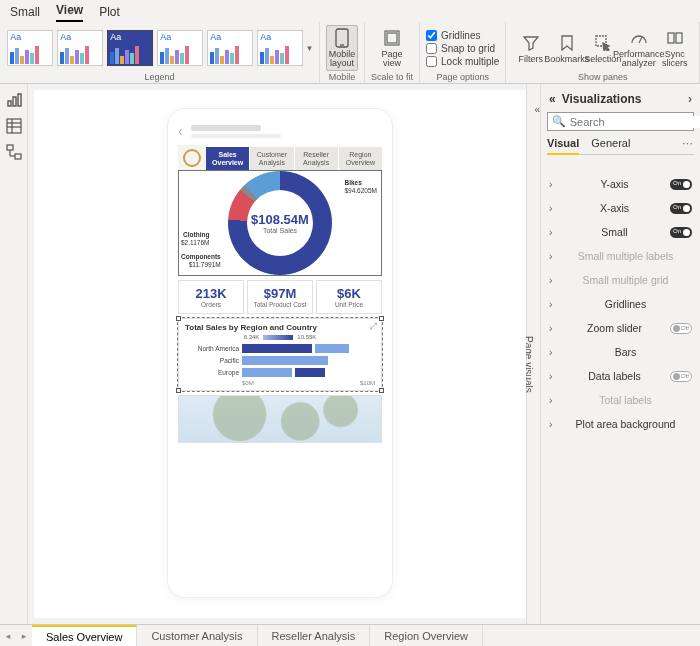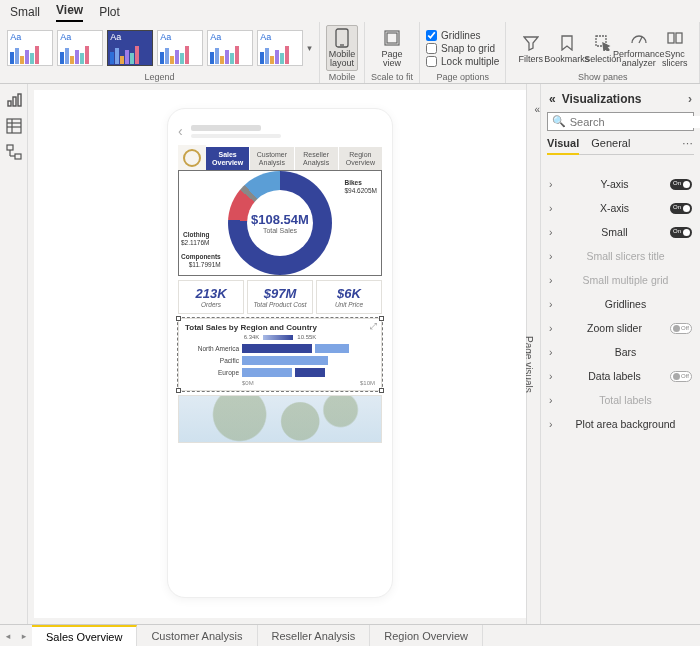--- a/index.html
+++ b/index.html
@@ -53,21 +53,21 @@
   .donut-card { border:1px solid #737373; margin-top:0; padding:0; position:relative; }
   .donut-wrap { display:flex; justify-content:center; }
   .donut { width:104px; height:104px; border-radius:50%;
     background: conic-gradient(#34449a 0 76%, #d94f5b 76% 86%, #888 86% 88%, #5b9ed6 88% 100%);
     display:flex; align-items:center; justify-content:center; }
   .donut-hole { width:66px; height:66px; background:#fff; border-radius:50%; display:flex; flex-direction:column; align-items:center; justify-content:center; }
   .donut-hole .v { font-size:13px; font-weight:700; color:#34449a; }
   .donut-hole .l { font-size:7px; color:#666; }
   .dlabel { position:absolute; font-size:6.5px; color:#333; line-height:1.1; }
   .dlabel b { font-weight:700; display:block; }
-  .stats { display:flex; gap:3px; margin-top:4px;font-style:italic; }
+  .stats { display:flex; gap:3px; margin-top:4px; }
   .stat { flex:1; border:1px solid #e2e0db; text-align:center; padding:5px 0; }
   .stat .v { font-size:13px; color:#34449a; font-weight:700; }
   .stat .l { font-size:6.5px; color:#666; }
   .barchart { border:1px solid #e2e0db; margin-top:4px; padding:4px 6px; position:relative; }
   .barchart .sel-frame { position:absolute; inset:-2px; border:1px dashed #777; pointer-events:none; }
   .barchart .h { position:absolute; width:5px; height:5px; background:#fff; border:1px solid #555; }
   .bc-title { font-size:8px; font-weight:600; }
   .bc-legend { font-size:6px; color:#666; text-align:center; margin:2px 0 4px; display:flex; justify-content:center; gap:4px; align-items:center;}
   .bc-legend i { width:30px; height:5px; background:linear-gradient(90deg,#a8bae6,#34449a); display:inline-block; }
   .bc-row { display:flex; align-items:center; font-size:6.5px; margin:3px 0; gap:3px; }
@@ -445,21 +445,21 @@
         </div>
         <div class="opt">
           <span class="chev">›</span>
           <span class="lbl">Small</span>
           <span class="toggle ">
             <span class="tx on">On</span>
           </span>
         </div>
         <div class="opt disabled">
           <span class="chev">›</span>
-          <span class="lbl">Small slicers title</span>
+          <span class="lbl">Small multiple labels</span>
         </div>
         <div class="opt disabled">
           <span class="chev">›</span>
           <span class="lbl">Small multiple grid</span>
         </div>
         <div class="opt">
           <span class="chev">›</span>
           <span class="lbl">Gridlines</span>
         </div>
         <div class="opt">

